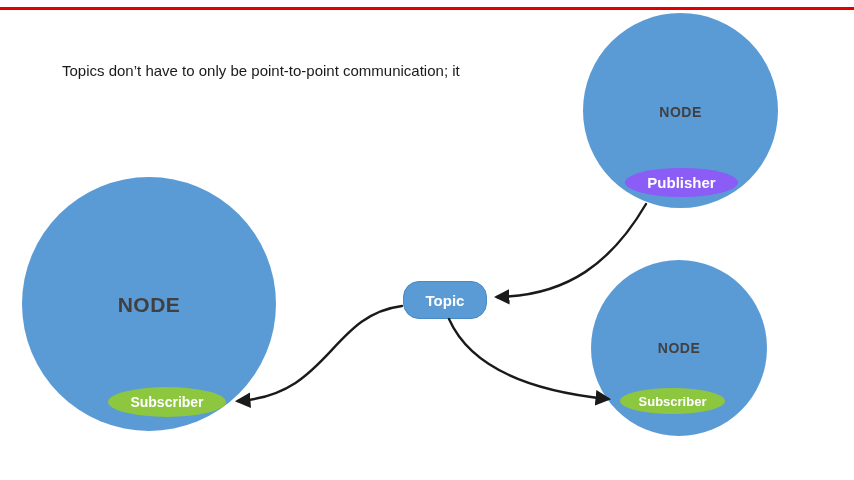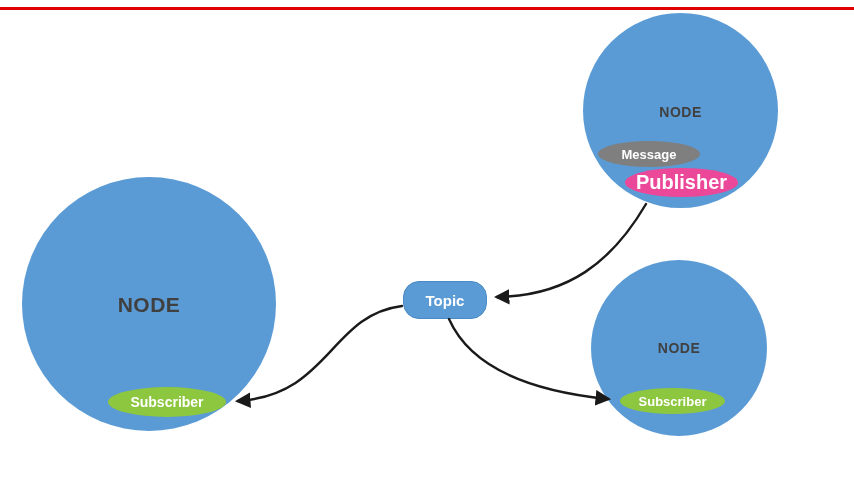--- a/index.html
+++ b/index.html
@@ -48,21 +48,21 @@
   #subscriber-left {
     left: 108px; top: 387px; width: 118px; height: 30px;
     background: #8dc63f; font-size: 14px;
   }
   #message-ellipse {
     left: 598px; top: 141px; width: 102px; height: 26px;
     background: #7f7f7f;
   }
   #publisher-ellipse {
     left: 625px; top: 168px; width: 113px; height: 29px;
-    background: #ec4899; font-size: 20px;
+    background: #8b5cf6; font-size: 15px;
   }
   #subscriber-bottom-right {
     left: 620px; top: 388px; width: 105px; height: 26px;
     background: #8dc63f;
   }
 
   #topic-box {
     left: 403px; top: 281px; width: 82px; height: 36px;
     background: #5b9bd5;
     border: 1px solid #4a8ac4;
@@ -83,35 +83,35 @@
   }
 </style>
 </head>
 <body>
 
 <div id="canvas">
 
   <div id="top-red-line" class="abs"></div>
 
   <div id="annotation" class="abs">
+    <div>Topics don’t have to only be point-to-point communication; it</div>
   </div>
 
   <div id="node-left" class="abs node-circle">
     <div class="node-label">NODE</div>
   </div>
 
   <div id="node-top-right" class="abs node-circle">
     <div class="node-label">NODE</div>
   </div>
 
   <div id="node-bottom-right" class="abs node-circle">
     <div class="node-label">NODE</div>
   </div>
 
-  <div id="message-ellipse" class="abs pill">Message</div>
   <div id="publisher-ellipse" class="abs pill">Publisher</div>
   <div id="subscriber-left" class="abs pill">Subscriber</div>
   <div id="subscriber-bottom-right" class="abs pill">Subscriber</div>
 
   <div id="topic-box" class="abs">Topic</div>
 
   <svg id="arrow-layer" class="abs" viewBox="0 0 854 480">
     <defs>
       <marker id="arrowhead" viewBox="0 0 10 10" refX="8" refY="5" markerWidth="6.5" markerHeight="6.5" orient="auto-start-reverse">
         <path d="M0,0 L10,5 L0,10 z" fill="#1a1a1a"></path>

